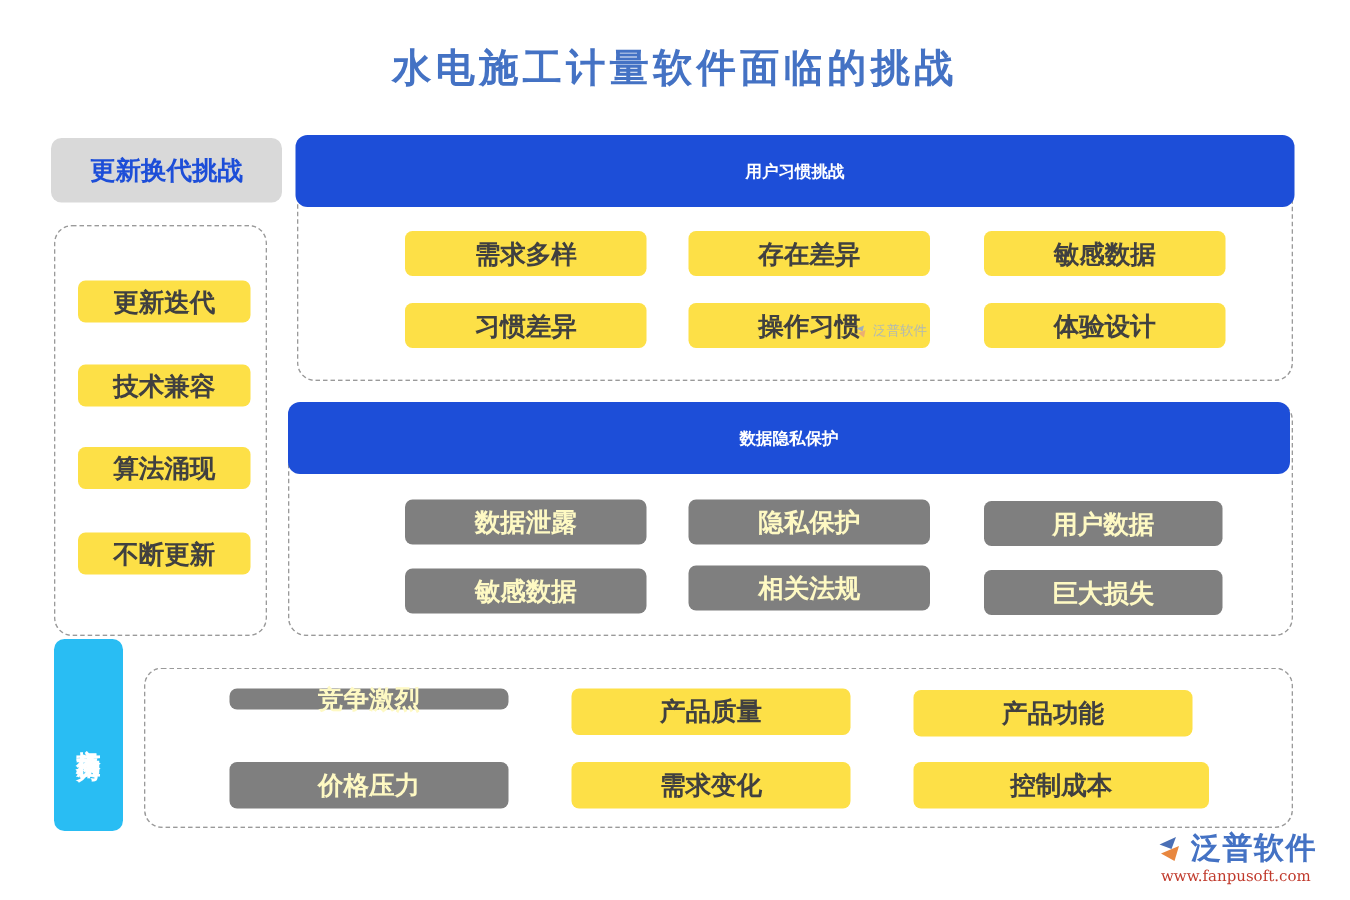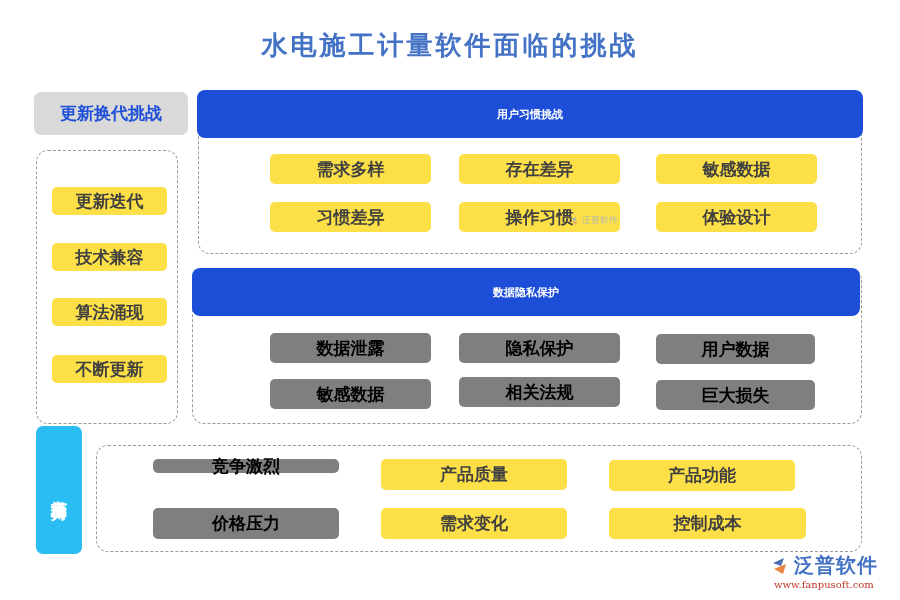--- a/index.html
+++ b/index.html
@@ -9,21 +9,21 @@
   .title {
     position: absolute; left: 0; top: 28px; width: 900px; text-align: center;
     font-size: 26px; font-weight: bold; color: #4472c4; letter-spacing: 3px;
   }
 
   .tag {
     position: absolute; display: flex; align-items: center; justify-content: center;
     font-size: 17px; font-weight: bold; border-radius: 5px;
   }
   .tag.light { background: #fde047; color: #404040; }
-  .tag.dark { background: #7f7f7f; color: #000000; }
+  .tag.dark { background: #7f7f7f; color: #fef9c3; }
 
   .dashed {
     position: absolute; border: 1px dashed #9a9a9a; border-radius: 12px; background: transparent;
   }
 
   .header-bar {
     position: absolute; background: #1d4ed8; color: #ffffff; border-radius: 8px;
     display: flex; align-items: center; justify-content: center;
     font-size: 11px; font-weight: bold;
   }

